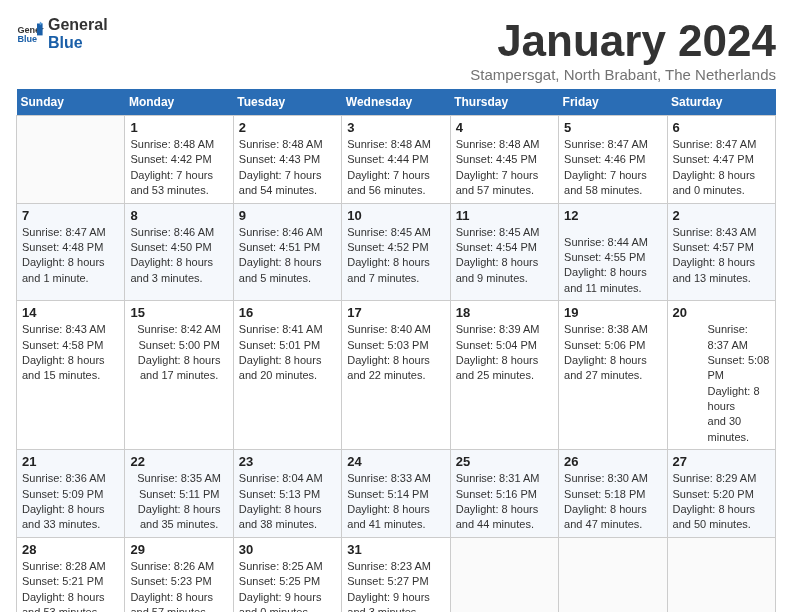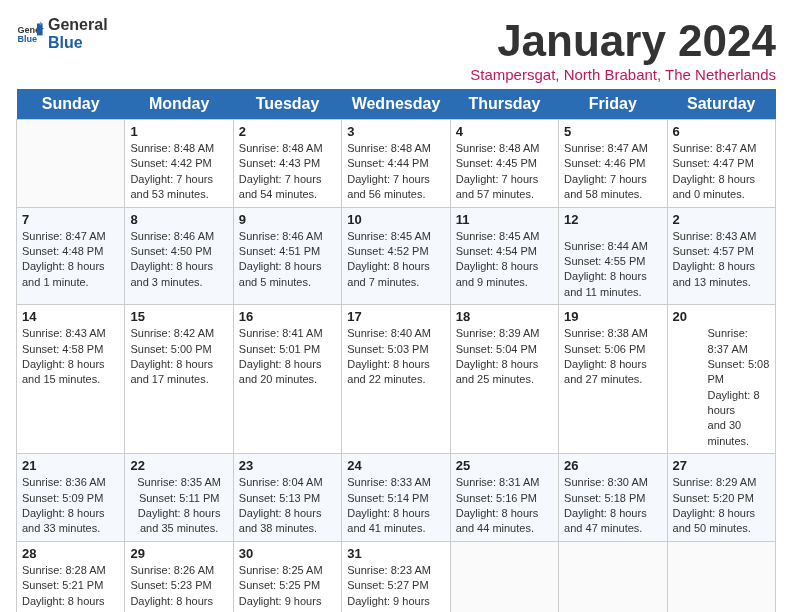--- a/index.html
+++ b/index.html
@@ -28,33 +28,33 @@
     .title-area {
       text-align: right;
     }
     .month-title {
       font-size: 44px;
       font-weight: bold;
       color: #333;
     }
     .subtitle {
       font-size: 15px;
-      color: #be185d;
+      color: #737373;
     }
     table {
       width: 100%;
       border-collapse: collapse;
       font-size: 11px;
     }
     thead tr th {
       background-color: #2a6db5;
       color: #fff;
       padding: 6px 4px;
-      text-align: center;
-      font-size: 16px;
+      text-align: left;
+      font-size: 12px;
       font-weight: bold;
     }
     tbody tr td {
       border: 1px solid #ccc;
       vertical-align: top;
       padding: 4px 5px;
       height: 80px;
       width: 108px;
       background: #fff;
     }
@@ -211,21 +211,21 @@
       <tr>
         <td>
           <span class="day-number">14</span>
           <div class="day-info" style="white-space: pre-line;">Sunrise: 8:43 AM
 Sunset: 4:58 PM
 Daylight: 8 hours
 and 15 minutes.</div>
         </td>
         <td>
           <span class="day-number">15</span>
-          <div class="day-info" style="white-space: pre-line;">Sunrise: 8:42 AM
+          <div class="day-info" style="white-space: pre-line; text-align: center;">Sunrise: 8:42 AM
 Sunset: 5:00 PM
 Daylight: 8 hours
 and 17 minutes.</div>
         </td>
         <td>
           <span class="day-number">16</span>
           <div class="day-info" style="white-space: pre-line;">Sunrise: 8:41 AM
 Sunset: 5:01 PM
 Daylight: 8 hours
 and 20 minutes.</div>

